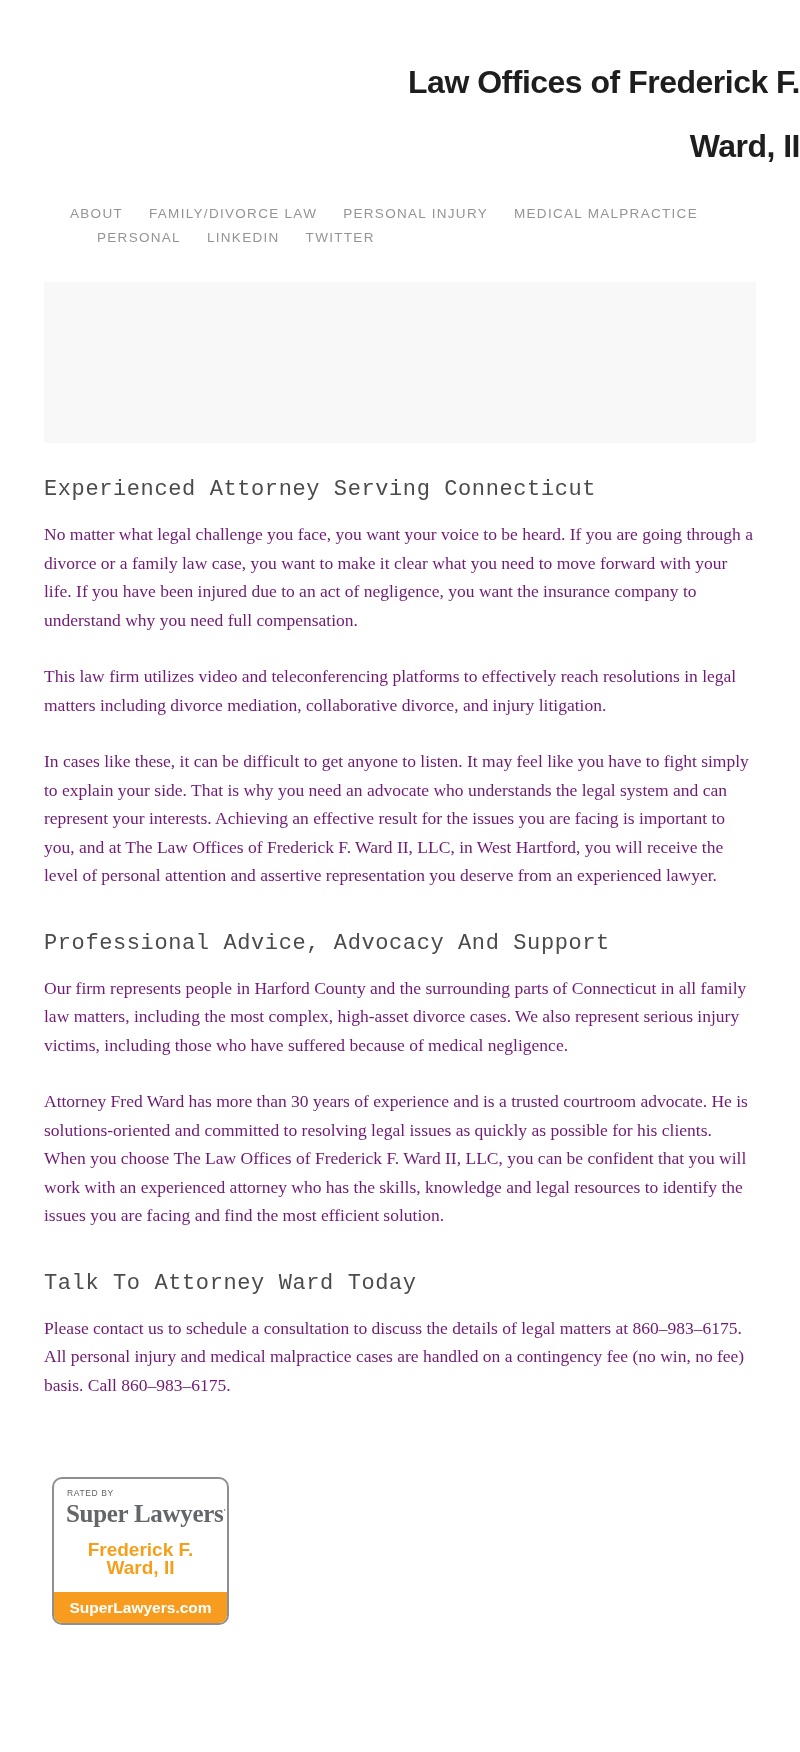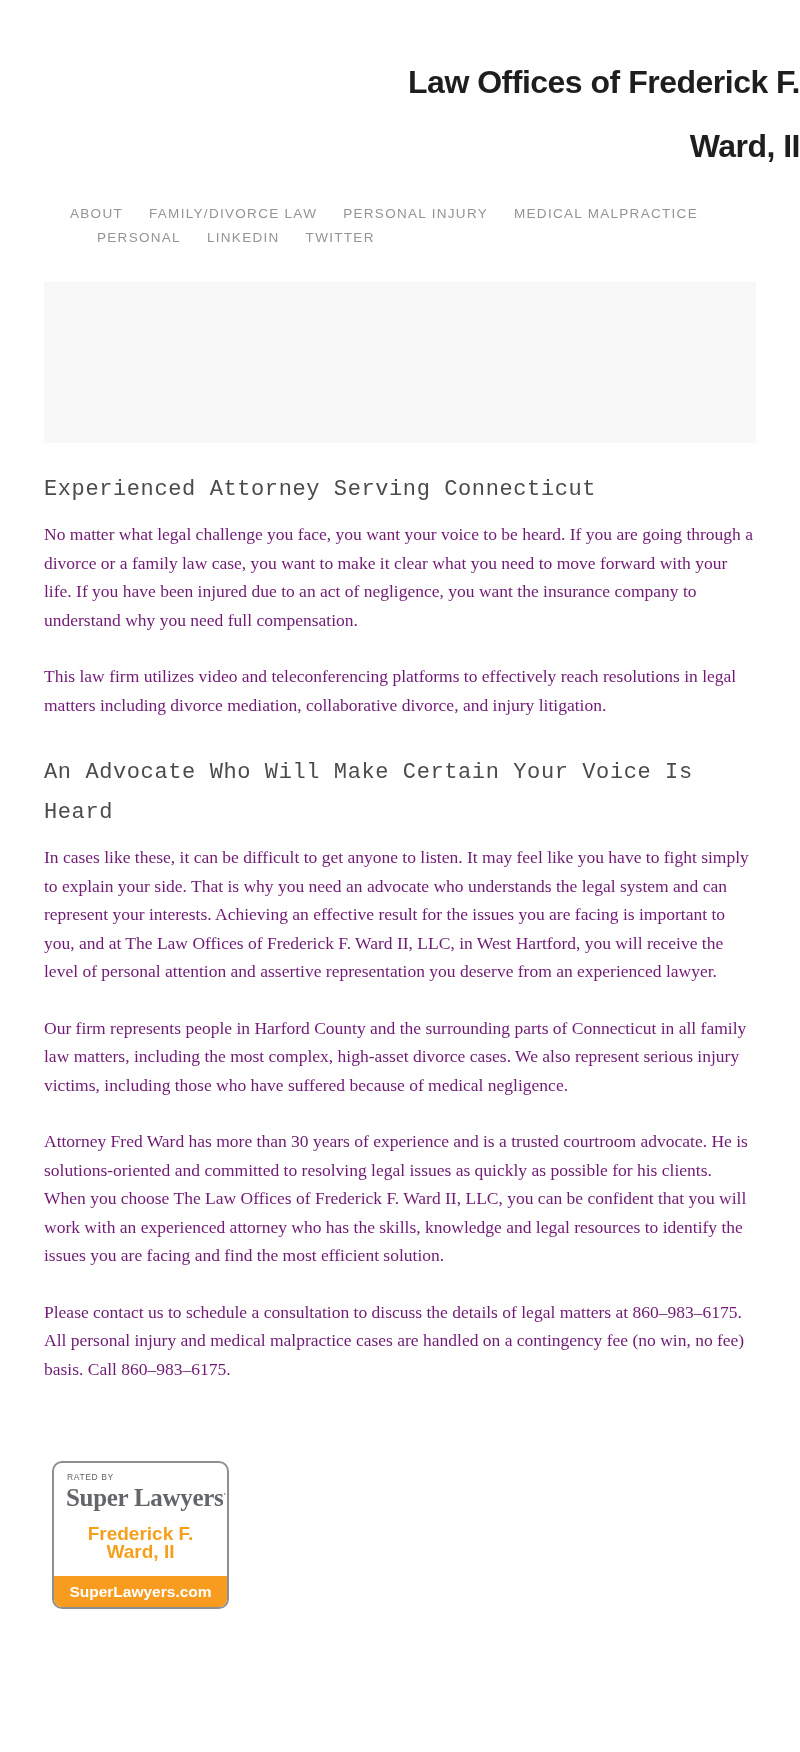--- a/index.html
+++ b/index.html
@@ -141,33 +141,34 @@
 
     <main>
 
       <section class="section">
         <h2 class="section-heading">Experienced Attorney Serving Connecticut</h2>
         <p>No matter what legal challenge you face, you want your voice to be heard. If you are going through a divorce or a family law case, you want to make it clear what you need to move forward with your life. If you have been injured due to an act of negligence, you want the insurance company to understand why you need full compensation.</p>
         <p>This law firm utilizes video and teleconferencing platforms to effectively reach resolutions in legal matters including divorce mediation, collaborative divorce, and injury litigation.</p>
       </section>
 
       <section class="section">
-        <h2 class="section-heading">An Advocate Who Will Make Certain Your Voice Is Heard</h2>
         <p>In cases like these, it can be difficult to get anyone to listen. It may feel like you have to fight simply to explain your side. That is why you need an advocate who understands the legal system and can represent your interests. Achieving an effective result for the issues you are facing is important to you, and at The Law Offices of Frederick F. Ward II, LLC, in West Hartford, you will receive the level of personal attention and assertive representation you deserve from an experienced lawyer.</p>
       </section>
 
       <section class="section">
+        <h2 class="section-heading">Professional Advice, Advocacy And Support</h2>
         <p>Our firm represents people in Harford County and the surrounding parts of Connecticut in all family law matters, including the most complex, high-asset divorce cases. We also represent serious injury victims, including those who have suffered because of medical negligence.</p>
       </section>
 
       <section class="section">
         <p>Attorney Fred Ward has more than 30 years of experience and is a trusted courtroom advocate. He is solutions-oriented and committed to resolving legal issues as quickly as possible for his clients. When you choose The Law Offices of Frederick F. Ward II, LLC, you can be confident that you will work with an experienced attorney who has the skills, knowledge and legal resources to identify the issues you are facing and find the most efficient solution.</p>
       </section>
 
       <section class="section">
+        <h2 class="section-heading">Talk To Attorney Ward Today</h2>
         <p>Please contact us to schedule a consultation to discuss the details of legal matters at 860–983–6175. All personal injury and medical malpractice cases are handled on a contingency fee (no win, no fee) basis. Call 860–983–6175.</p>
       </section>
 
       <div class="badge-wrap">
         <div class="badge">
           <div class="badge-rated">RATED BY</div>
           <div class="badge-brand"><span>Super Lawyers</span><span class="tm">'</span></div>
           <div class="badge-name">
             <div>Frederick F.</div>
             <div>Ward, II</div>

